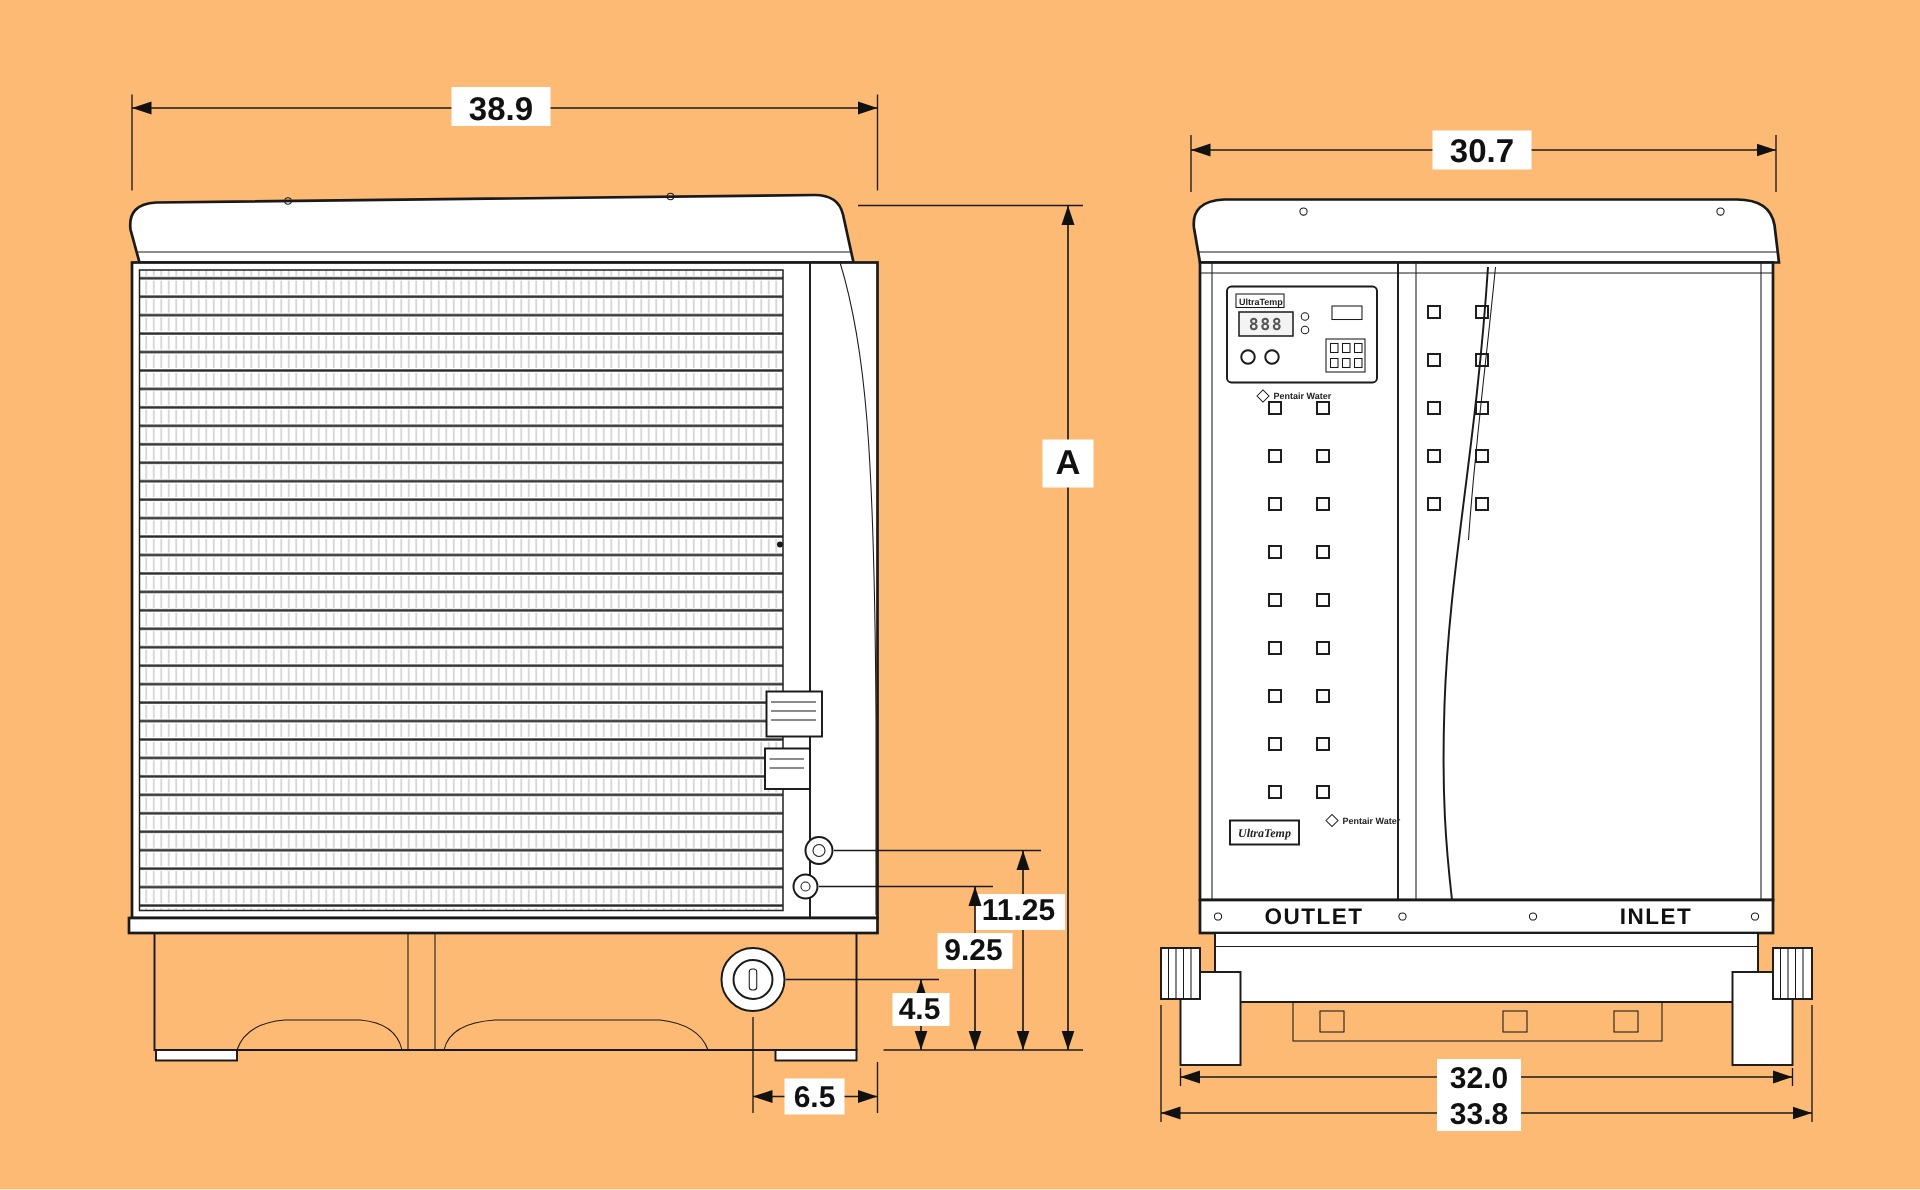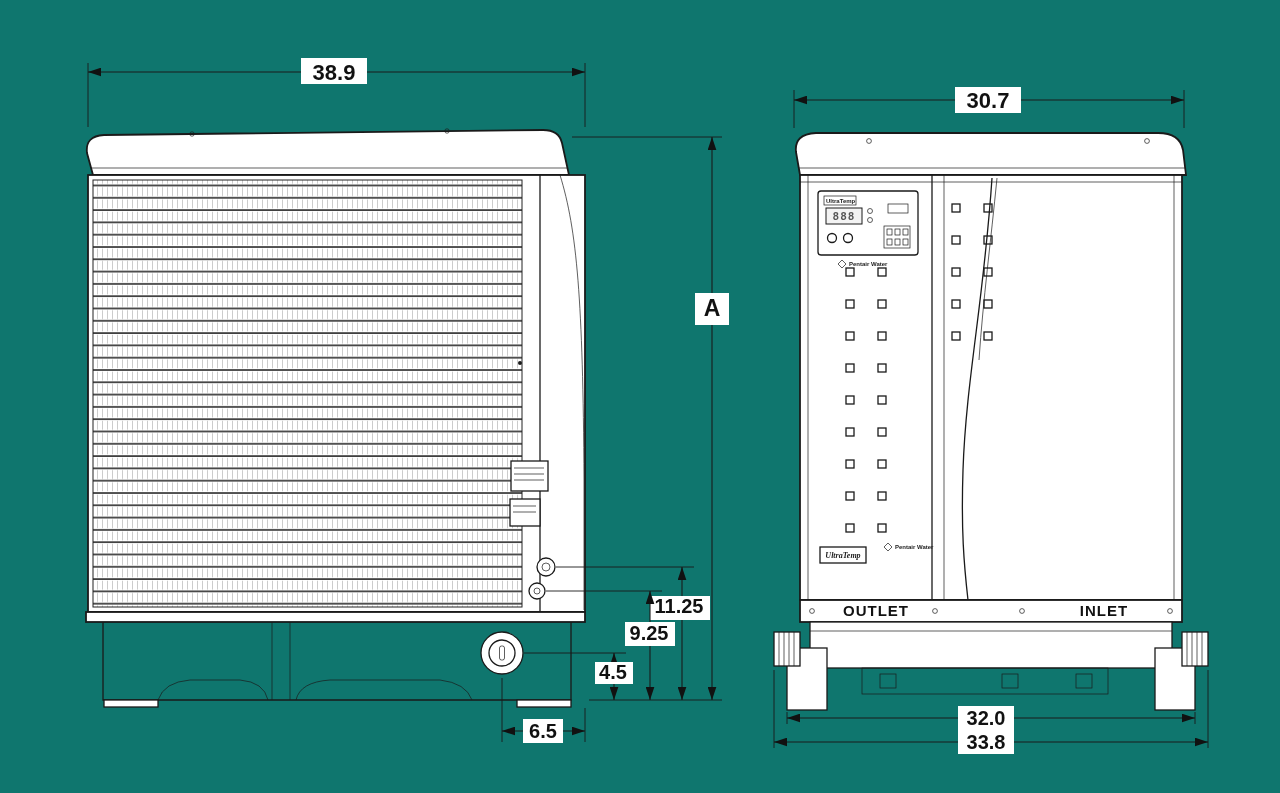--- a/index.html
+++ b/index.html
@@ -1,16 +1,16 @@
 <!DOCTYPE html>
 <html><head>
 <meta charset="utf-8">
 <style>
   html,body{margin:0;padding:0;background:#ffffff;}
-  .stage{position:relative;width:1280px;height:793px;background:#0f766e;overflow:hidden;}
+  .stage{position:relative;width:1280px;height:793px;background:#fdba74;overflow:hidden;}
   svg{display:block;}
   .ln{stroke:#1a1a1a;fill:none;stroke-width:1.3;}
   .lnw{stroke:#1a1a1a;fill:#ffffff;stroke-width:1.3;}
   .thick{stroke-width:1.8;}
   .thin{stroke:#1a1a1a;fill:none;stroke-width:0.7;}
   .dim{stroke:#1a1a1a;fill:none;stroke-width:1.1;}
   .ext{stroke:#1a1a1a;fill:none;stroke-width:0.9;}
   .mask{fill:#ffffff;stroke:none;}
   .dimtxt{font:bold 20px "Liberation Sans", sans-serif;fill:#111;text-anchor:middle;}
   .dimtxt-lg{font:bold 22px "Liberation Sans", sans-serif;fill:#111;text-anchor:middle;}

